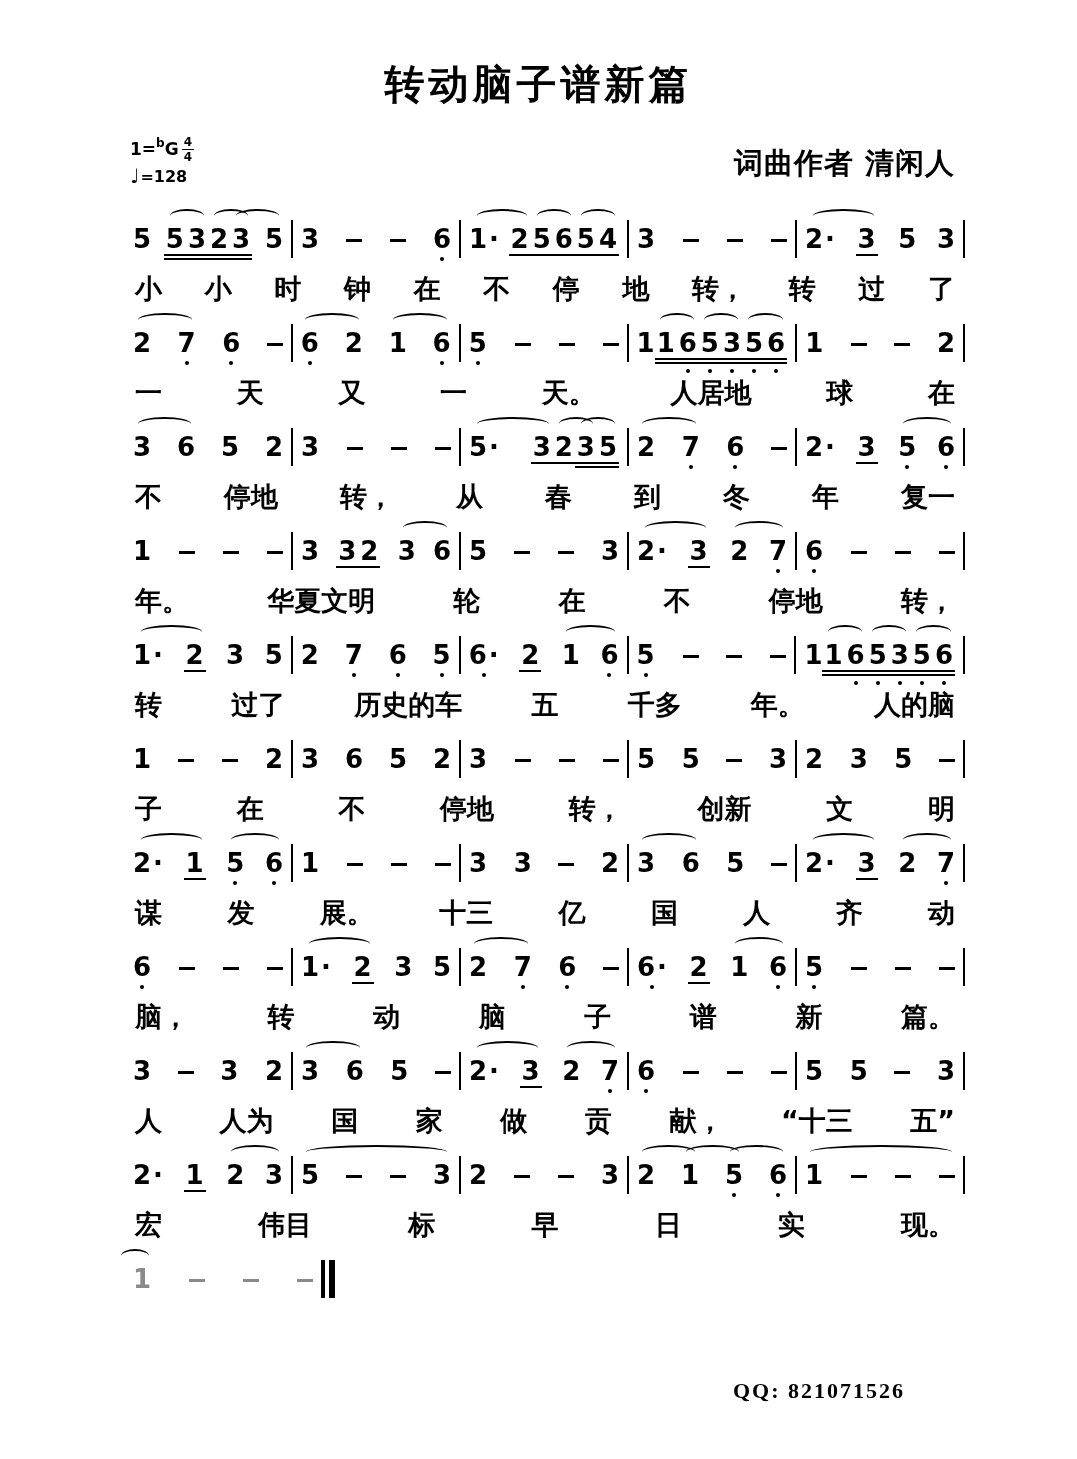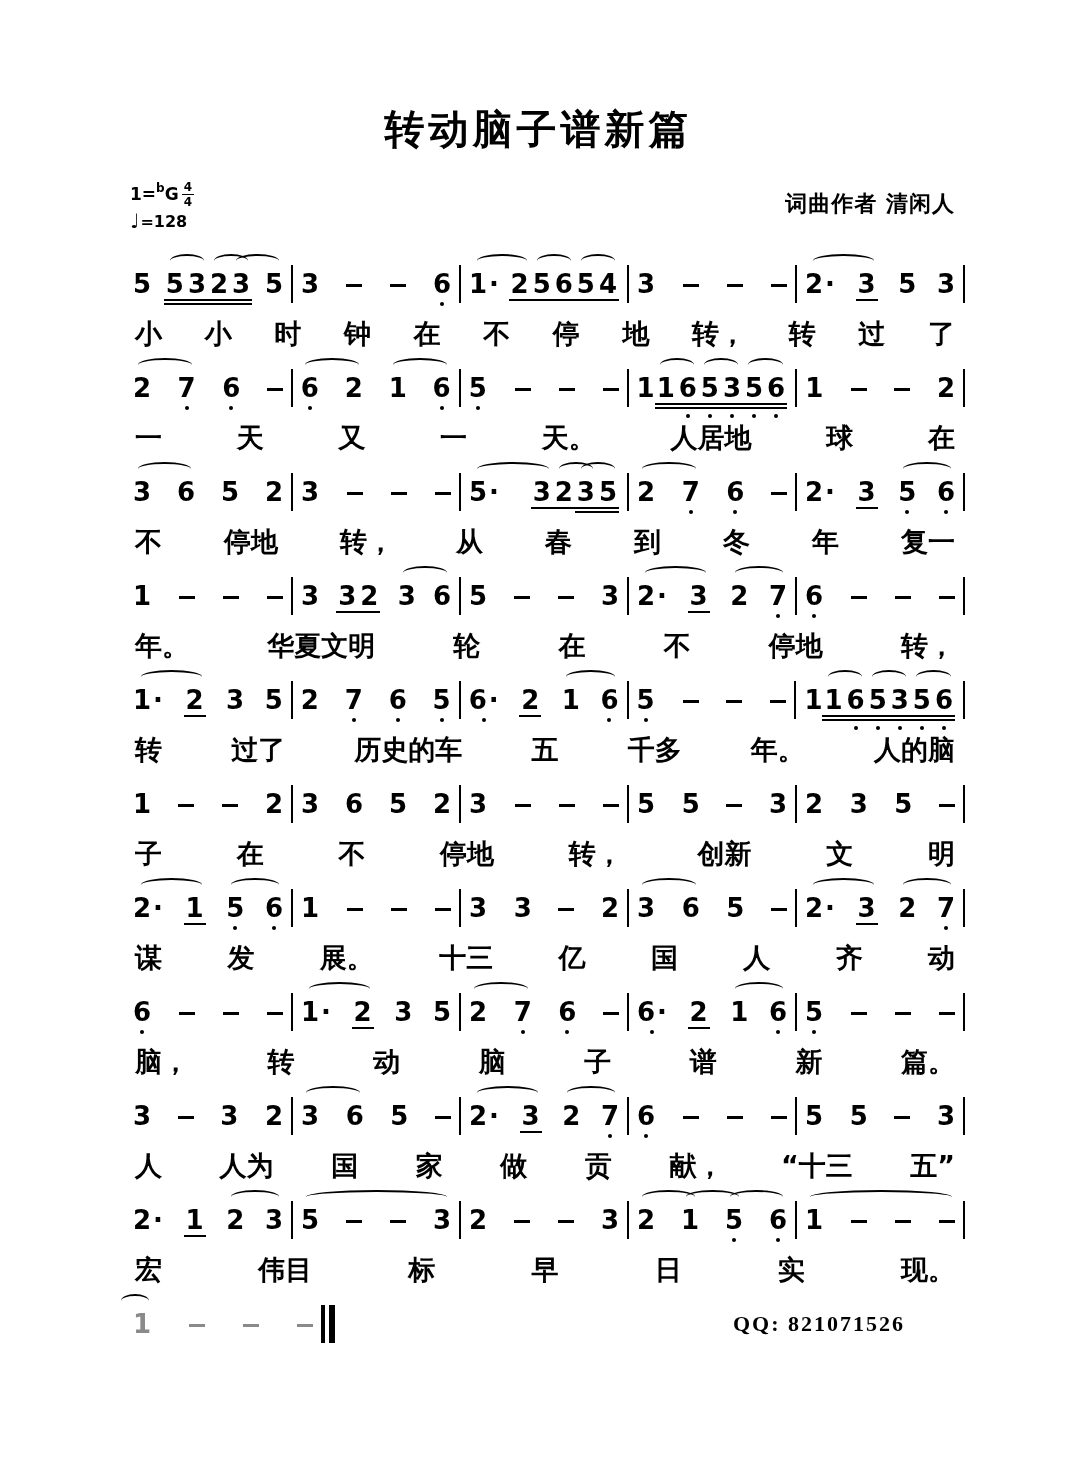--- a/index.html
+++ b/index.html
@@ -3,33 +3,33 @@
 <meta charset="utf-8">
 <style>
   html,body{margin:0;padding:0;background:#e8e8e8;}
   .page{
     width:1077px;height:1459px;background:#ffffff;position:relative;
     margin:0 auto;overflow:hidden;box-sizing:border-box;
     font-family:"DejaVu Sans","Liberation Sans",sans-serif;color:#000;
   }
   
   .title{
-    margin:0;padding-top:102px;text-align:center;
+    margin:0;padding-top:57px;text-align:center;
     font-size:40px;font-weight:700;letter-spacing:4px;
     font-family:"DejaVu Sans","Liberation Sans",sans-serif;
   }
   .meta-row{position:relative;margin:26px 122px 0;height:56px;}
   .key-block{position:absolute;left:8px;top:0;font-size:17px;font-weight:700;}
   .key-line{display:flex;align-items:center;height:22px;}
   .flat{font-size:12px;vertical-align:super;position:relative;top:-6px;font-weight:700;}
   .frac{display:inline-flex;flex-direction:column;align-items:center;font-size:12px;line-height:1;font-weight:700;margin-left:3px;}
   .frac .num{border-bottom:1.5px solid #000;padding:0 2px 1px;margin-bottom:1px;}
   .tempo-line{display:flex;align-items:center;height:24px;margin-top:4px;font-size:16px;font-weight:700;}
   .tempo-note{font-size:20px;margin-right:1px;}
-  .credit{position:absolute;right:0;top:6px;font-size:22px;font-weight:700;letter-spacing:1px;}
+  .credit{position:absolute;right:0;top:6px;font-size:29px;font-weight:700;letter-spacing:1px;}
   
   #score{margin:14px 112px 0 125px;}
   .line{margin-bottom:0;}
   .notes-row{display:flex;align-items:flex-start;height:60px;}
   .measure{flex:1;display:flex;justify-content:space-between;align-items:flex-start;position:relative;padding:15px 8px 0;}
   .line.short .notes-row{width:230px;}
   .line.short .measure{flex:none;width:180px;}
   .bar{width:2px;height:38px;background:#000;margin-top:12px;flex:none;}
   .finalbar{display:flex;gap:4px;margin-top:12px;flex:none;}
   .finalbar .b1{width:4px;height:38px;background:#000;}
@@ -41,21 +41,21 @@
   .grp .note{padding:0 2px;}
   .ul{position:absolute;left:0;right:0;height:2px;background:currentColor;}
   .lowdot{position:absolute;left:50%;transform:translateX(-50%);width:4px;height:4px;border-radius:50%;background:currentColor;}
   .dashbar{display:inline-block;width:16px;height:3px;background:currentColor;margin-top:2px;}
   .arc{position:absolute;top:1px;height:12px;border-top:2px solid #000;border-radius:50% 50% 0 0;}
   .lyrics-row{display:flex;justify-content:space-between;padding:3px 10px 0;height:41px;
     font-size:27px;font-weight:700;line-height:36px;
     font-family:"DejaVu Sans","Liberation Sans",sans-serif;}
   .syl{white-space:nowrap;}
   
-  .footer{position:absolute;top:1311px;right:172px;font-size:22px;font-weight:700;
+  .footer{position:absolute;top:1378px;right:172px;font-size:22px;font-weight:700;
     font-family:"Liberation Serif","DejaVu Serif",serif;letter-spacing:2px;}
 </style>
 </head>
 <body>
 
 <div class="page">
 
   <h1 class="title">转动脑子谱新篇</h1>
 
   <div class="meta-row">

